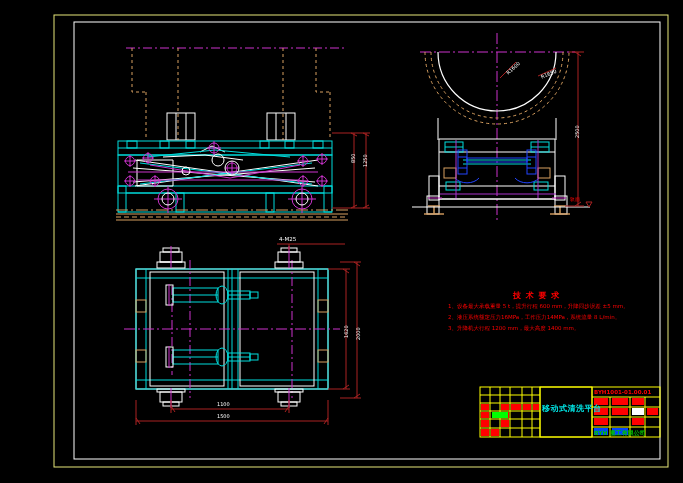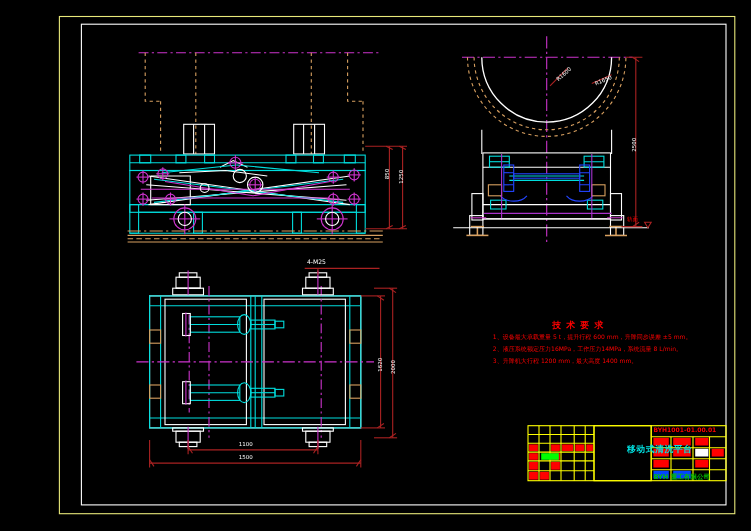--- a/index.html
+++ b/index.html
@@ -438,36 +438,36 @@
         <rect x="632" y="418" width="12" height="7"></rect>
       </g>
       <rect x="632" y="408" width="12" height="7" fill="#ffffff"></rect>
       <g fill="#0044ff">
         <rect x="594" y="428" width="14" height="7"></rect>
         <rect x="612" y="428" width="16" height="7"></rect>
       </g>
     </g>
   </svg>
 
-  <div class="txt" style="left:502px;top:290px;color:#ff0000;font-size:8px;font-weight:bold;letter-spacing:1px;">技 术 要 求</div>
+  <div class="txt" style="left:513px;top:290px;color:#ff0000;font-size:8px;font-weight:bold;letter-spacing:1px;">技 术 要 求</div>
   <div class="txt" style="left:448px;top:303px;color:#ff0000;font-size:5.5px;">1、设备最大承载重量 5 t，提升行程 600 mm，升降同步误差 ±5 mm。</div>
   <div class="txt" style="left:448px;top:314px;color:#ff0000;font-size:5.5px;">2、液压系统额定压力16MPa，工作压力14MPa，系统流量 8 L/min。</div>
   <div class="txt" style="left:448px;top:325px;color:#ff0000;font-size:5.5px;">3、升降机大行程 1200 mm，最大高度 1400 mm。</div>
 
   <div class="txt" style="left:350px;top:163px;color:#ffffff;font-size:5px;transform:rotate(-90deg);transform-origin:left top;">850</div>
   <div class="txt" style="left:362px;top:167px;color:#ffffff;font-size:5px;transform:rotate(-90deg);transform-origin:left top;">1250</div>
 
   <div class="txt" style="left:574px;top:138px;color:#ffffff;font-size:5px;transform:rotate(-90deg);transform-origin:left top;">2500</div>
   <div class="txt" style="left:505px;top:71px;color:#ffffff;font-size:5px;transform:rotate(-42deg);transform-origin:left top;">R1600</div>
   <div class="txt" style="left:540px;top:74px;color:#ffffff;font-size:5px;transform:rotate(-22deg);transform-origin:left top;">R1650</div>
   <div class="txt" style="left:570px;top:196px;color:#ff0000;font-size:5px;">轨面</div>
 
   <div class="txt" style="left:279px;top:236px;color:#ffffff;font-size:5.5px;">4-M25</div>
   <div class="txt" style="left:217px;top:401px;color:#ffffff;font-size:5px;">1100</div>
   <div class="txt" style="left:217px;top:413px;color:#ffffff;font-size:5px;">1500</div>
   <div class="txt" style="left:343px;top:338px;color:#ffffff;font-size:5px;transform:rotate(-90deg);transform-origin:left top;">1620</div>
   <div class="txt" style="left:355px;top:340px;color:#ffffff;font-size:5px;transform:rotate(-90deg);transform-origin:left top;">2000</div>
 
-  <div class="txt" style="left:542px;top:403px;color:#00e5e5;font-size:8px;font-weight:bold;letter-spacing:0.5px;margin-left:28px;">移动式清洗平台</div>
+  <div class="txt" style="left:542px;top:403px;color:#00e5e5;font-size:8px;font-weight:bold;letter-spacing:0.5px;">移动式清洗平台</div>
   <div class="txt" style="left:594px;top:389px;color:#ff0000;font-size:5.5px;font-weight:bold;">BYH1001-01.00.01</div>
   <div class="txt" style="left:594px;top:429px;color:#00c000;font-size:6px;font-weight:bold;">BYH 重工有限公司</div>
 
 </div>
 
 </body></html>

